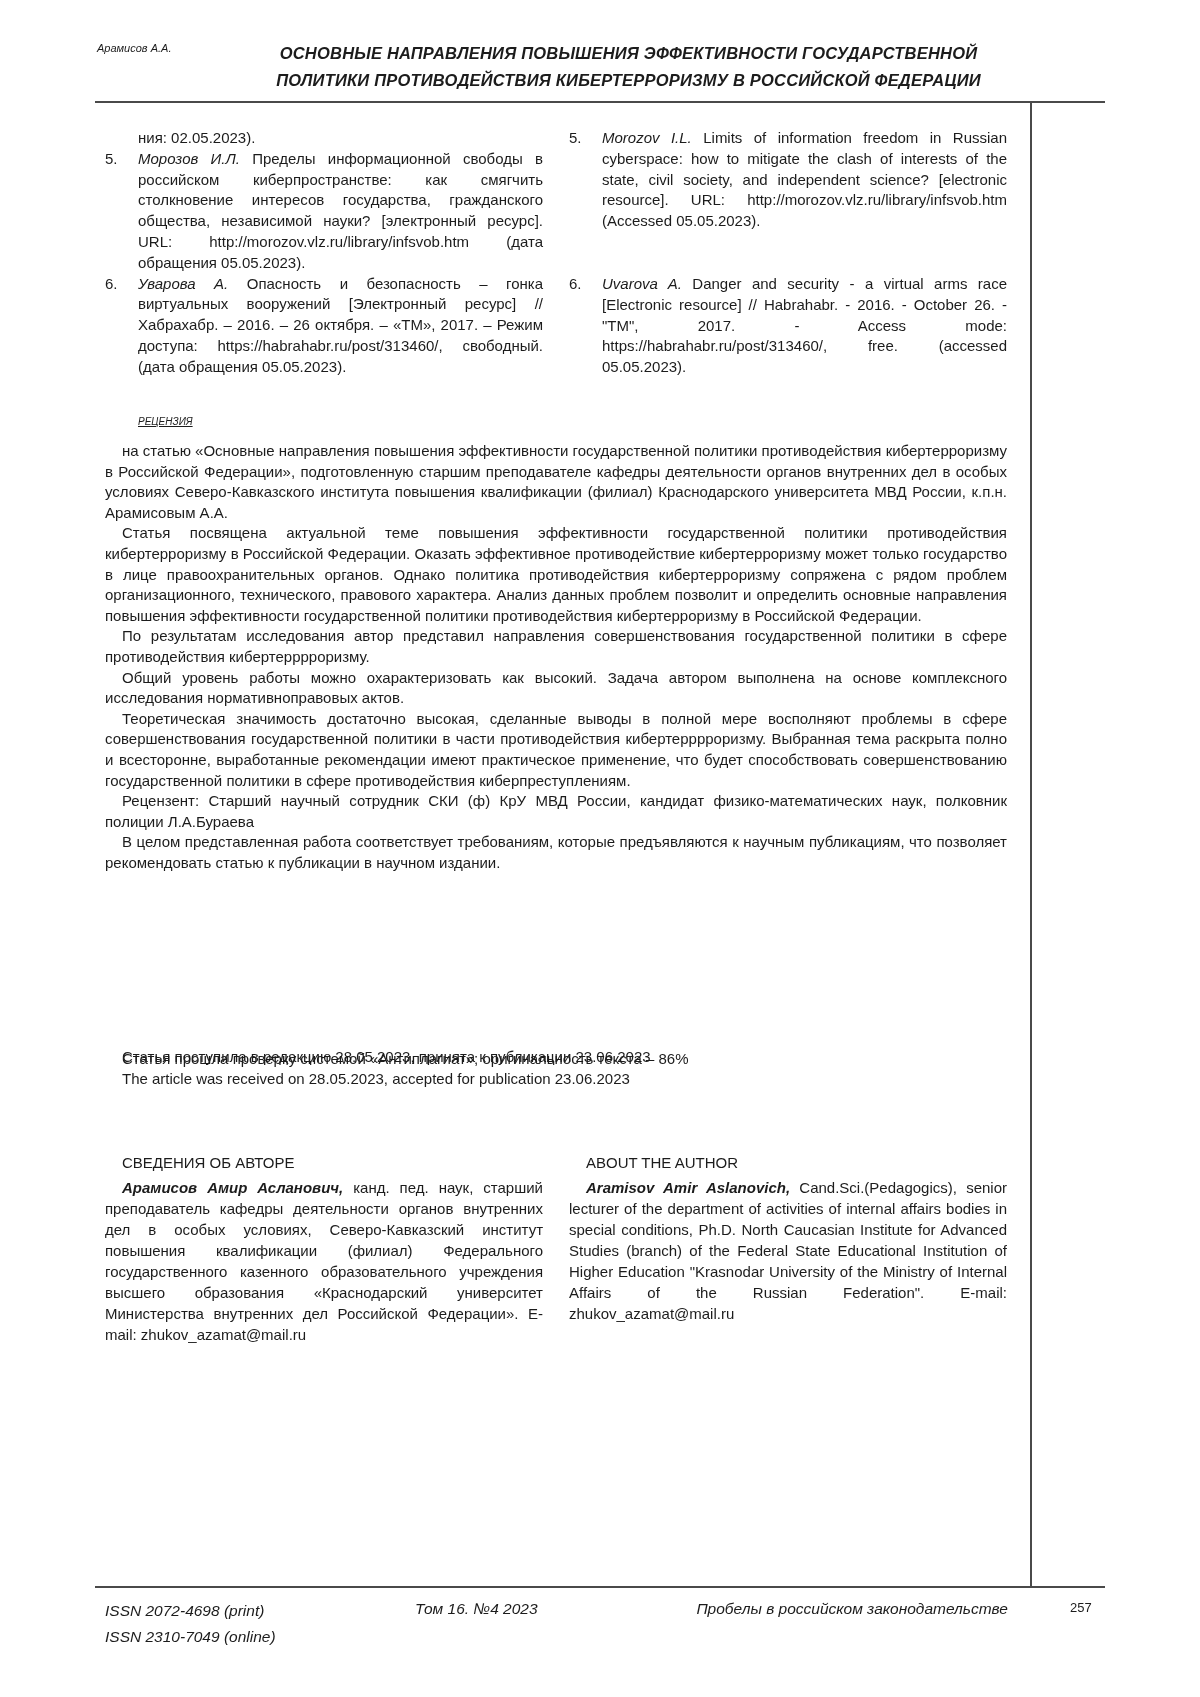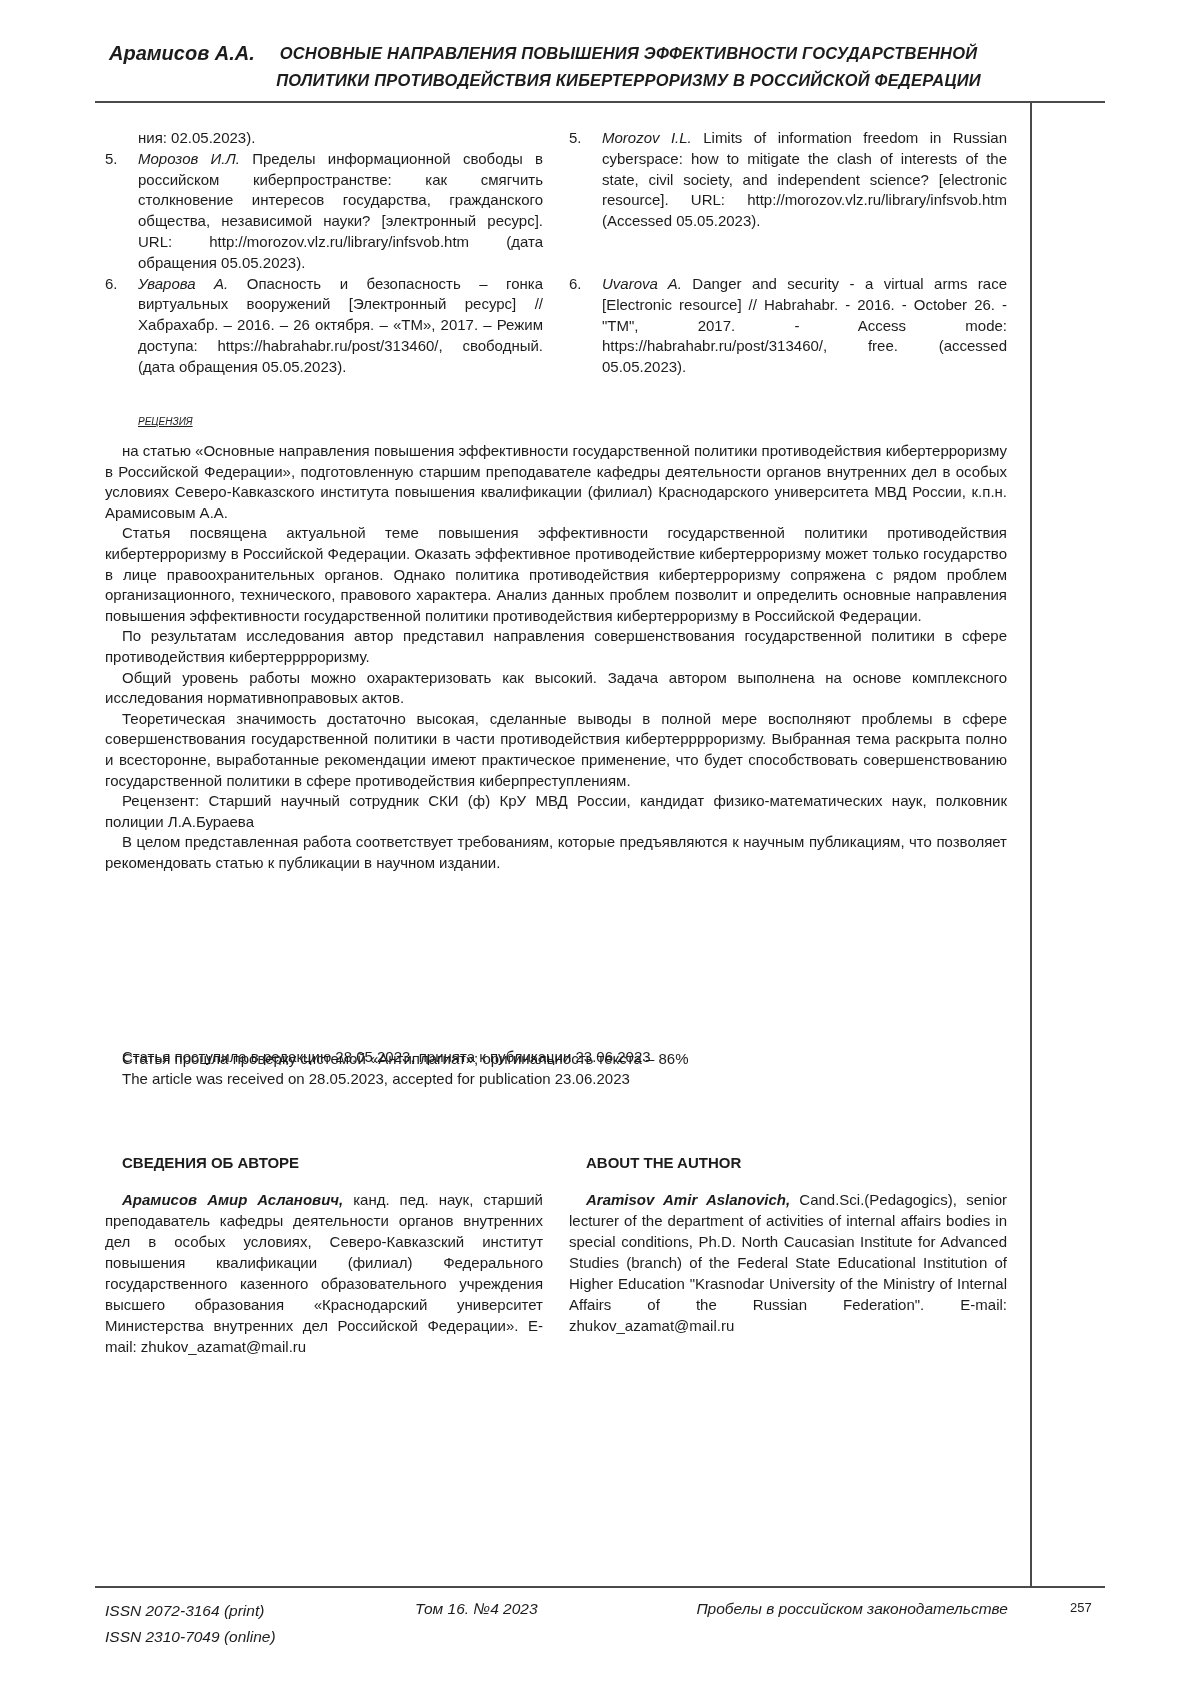--- a/index.html
+++ b/index.html
@@ -5,22 +5,22 @@
   * { margin:0; padding:0; box-sizing:border-box; }
   html,body { background:#ffffff; }
   .page {
     position:relative; width:1200px; height:1697px; margin:0 auto;
     background:#ffffff; color:#1c1c1c;
     font-family:"Liberation Sans", sans-serif;
     overflow:hidden;
   }
   
   .header-author {
-    position:absolute; left:109px; top:42px;
-    font-size:20px; font-weight:bold; font-style:italic;
+    position:absolute; left:97px; top:42px;
+    font-size:11px; font-weight:normal; font-style:italic;
   }
   .header-title {
     position:absolute; left:250px; top:40px; width:757px;
     text-align:center; font-size:16.5px; font-weight:bold; font-style:italic;
     line-height:27px; letter-spacing:0.2px;
   }
   .rule-top   { position:absolute; left:95px;  top:101px;  width:1010px; height:2px; background:#4a4a4a; }
   .rule-bottom{ position:absolute; left:95px;  top:1586px; width:1010px; height:2px; background:#4a4a4a; }
   .rule-vert  { position:absolute; left:1030px; top:101px; width:2px; height:1487px; background:#4a4a4a; }
 
@@ -54,21 +54,21 @@
   .received {
     position:absolute; left:122px; top:1046px; font-size:15px; line-height:22px;
   }
 
   
   .about {
     position:absolute; left:105px; top:1152px; width:902px;
     display:flex; gap:26px; font-size:15px; line-height:21px;
   }
   .about .col { width:438px; }
-  .about-heading { padding-left:17px; margin-bottom:16px;font-weight:bold; }
+  .about-heading { padding-left:17px; margin-bottom:4px; }
   .about-text { text-align:justify; text-indent:17px; }
   .name { font-weight:bold; font-style:italic; }
 
   
   .footer-issn {
     position:absolute; left:105px; top:1598px;
     font-size:15.5px; font-style:italic; line-height:26px;
   }
   .footer-volume {
     position:absolute; left:415px; top:1600px;
@@ -143,20 +143,20 @@
       <div class="about-heading">СВЕДЕНИЯ ОБ АВТОРЕ</div>
       <p class="about-text"><span class="name">Арамисов Амир Асланович,</span> <span>канд. пед. наук, старший преподаватель кафедры деятельности органов внутренних дел в особых условиях, Северо-Кавказский институт повышения квалификации (филиал) Федерального государственного казенного образовательного учреждения высшего образования «Краснодарский университет Министерства внутренних дел Российской Федерации». E-mail: zhukov_azamat@mail.ru</span></p>
     </div>
     <div class="col">
       <div class="about-heading">ABOUT THE AUTHOR</div>
       <p class="about-text"><span class="name">Aramisov Amir Aslanovich,</span> <span>Cand.Sci.(Pedagogics), senior lecturer of the department of activities of internal affairs bodies in special conditions, Ph.D. North Caucasian Institute for Advanced Studies (branch) of the Federal State Educational Institution of Higher Education "Krasnodar University of the Ministry of Internal Affairs of the Russian Federation". E-mail: zhukov_azamat@mail.ru</span></p>
     </div>
   </div>
 
   <div class="footer-issn">
-    <div>ISSN 2072-3164 (print)</div>
+    <div>ISSN 2072-4698 (print)</div>
     <div>ISSN 2310-7049 (online)</div>
   </div>
   <div class="footer-volume">Том 16. №4 2023</div>
   <div class="footer-journal">Пробелы в российском законодательстве</div>
   <div class="footer-page">257</div>
 
 </div>
 
 </body></html>

